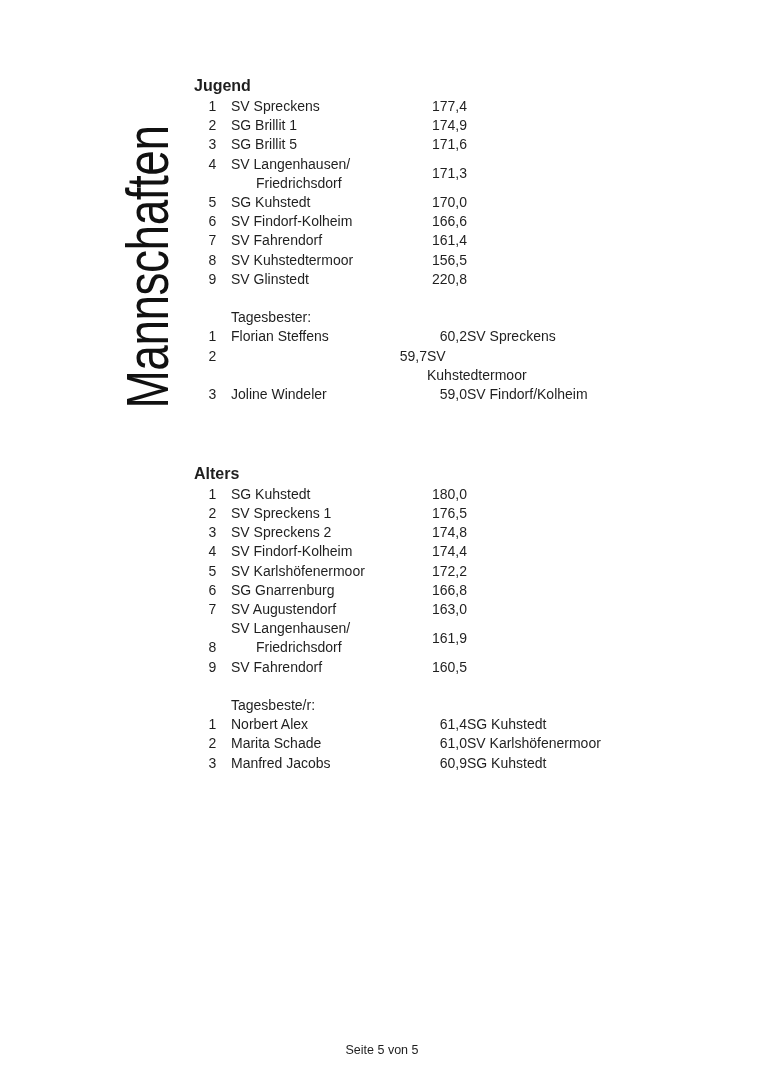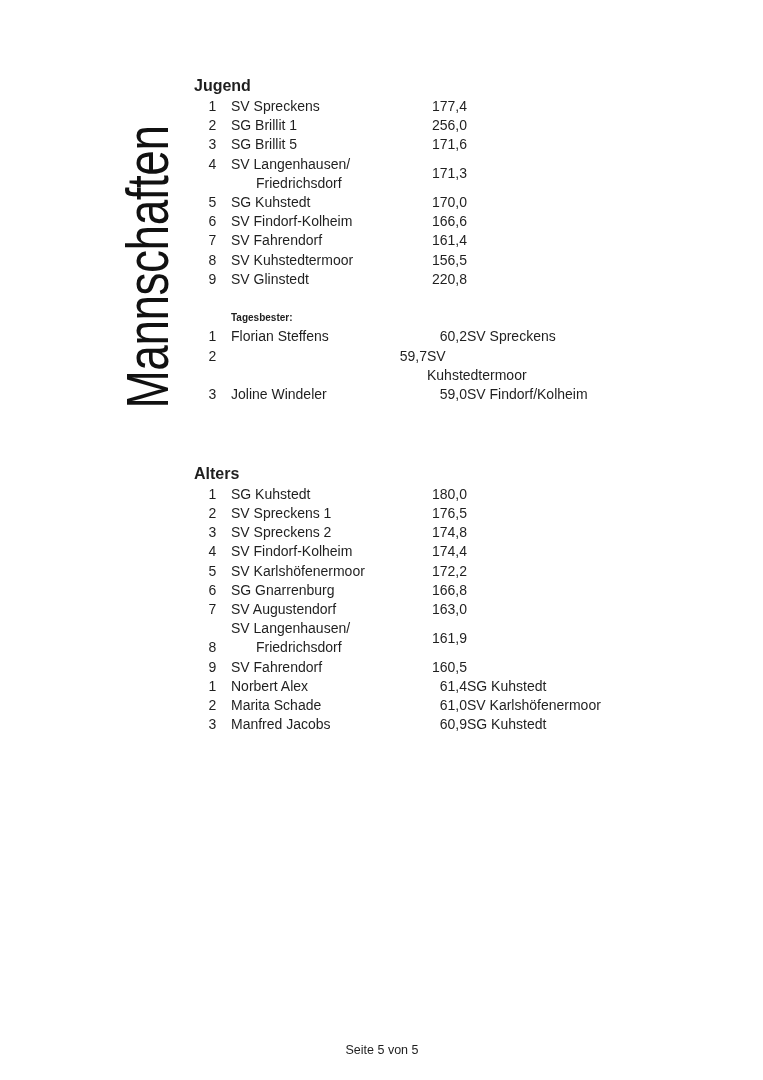--- a/index.html
+++ b/index.html
@@ -44,22 +44,22 @@
     margin-top:57.6px;
   }
   .section-title{
     margin:0;
     font-size:16px;
     font-weight:700;
     line-height:23px;
   }
   .sub-title{
     margin:19.2px 0 0 37px;
-    font-size:10px;
-    font-weight:700;
+    font-size:14px;
+    font-weight:400;
     line-height:19.2px;
   }
   .rows{margin:0;}
   .row{
     display:grid;
     grid-template-columns:37px 196px 40px auto;
     font-size:14px;
     line-height:19.2px;
   }
   .col-rank{text-align:center;}
@@ -93,21 +93,21 @@
   <div class="row">
     <span class="col-rank">1</span>
     <span class="col-name">SV Spreckens</span>
     <span class="col-score">177,4</span>
     <span class="col-club"></span>
   </div>
 
   <div class="row">
     <span class="col-rank">2</span>
     <span class="col-name">SG Brillit 1</span>
-    <span class="col-score">256,0</span>
+    <span class="col-score">174,9</span>
     <span class="col-club"></span>
   </div>
 
   <div class="row">
     <span class="col-rank">3</span>
     <span class="col-name">SG Brillit 5</span>
     <span class="col-score">171,6</span>
     <span class="col-club"></span>
   </div>
 
@@ -242,20 +242,21 @@
     <span class="col-club"></span>
   </div>
 
   <div class="row">
     <span class="col-rank">9</span>
     <span class="col-name">SV Fahrendorf</span>
     <span class="col-score">160,5</span>
     <span class="col-club"></span>
   </div>
 </div>
+    <h3 class="sub-title">Tagesbeste/r:</h3>
     <div class="rows best-rows">
   <div class="row">
     <span class="col-rank">1</span>
     <span class="col-name">Norbert Alex</span>
     <span class="col-score">61,4</span>
     <span class="col-club">SG Kuhstedt</span>
   </div>
 
   <div class="row">
     <span class="col-rank">2</span>

